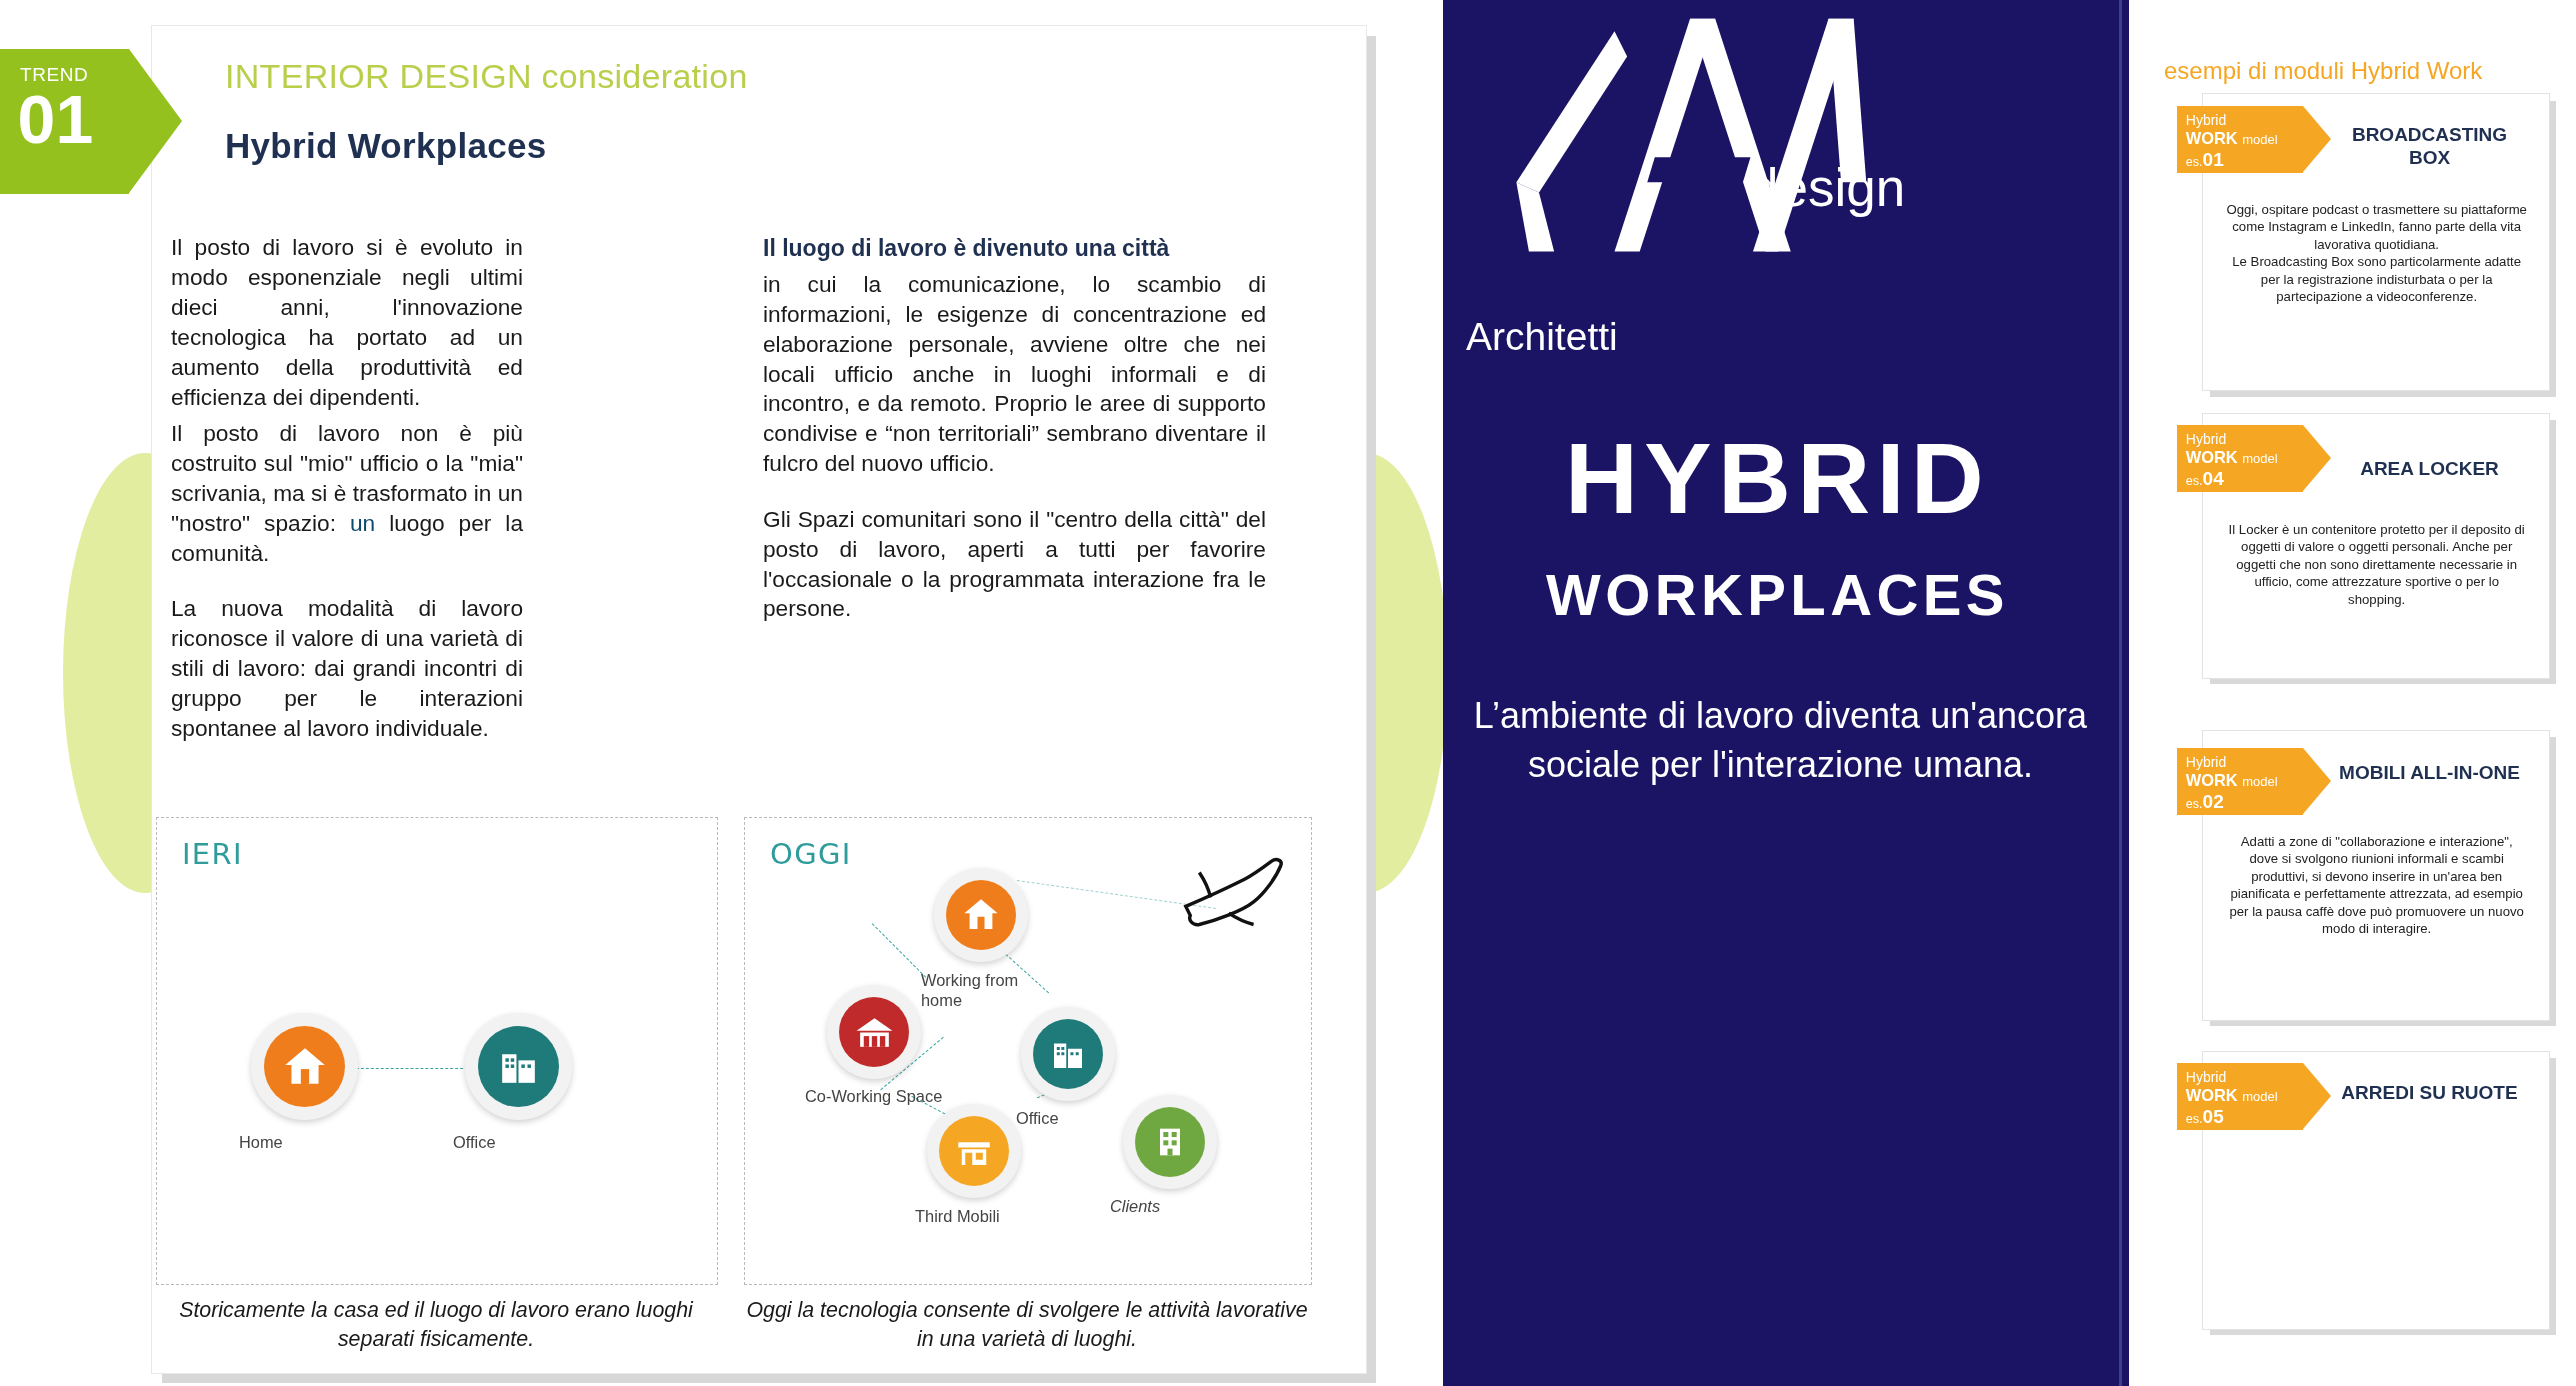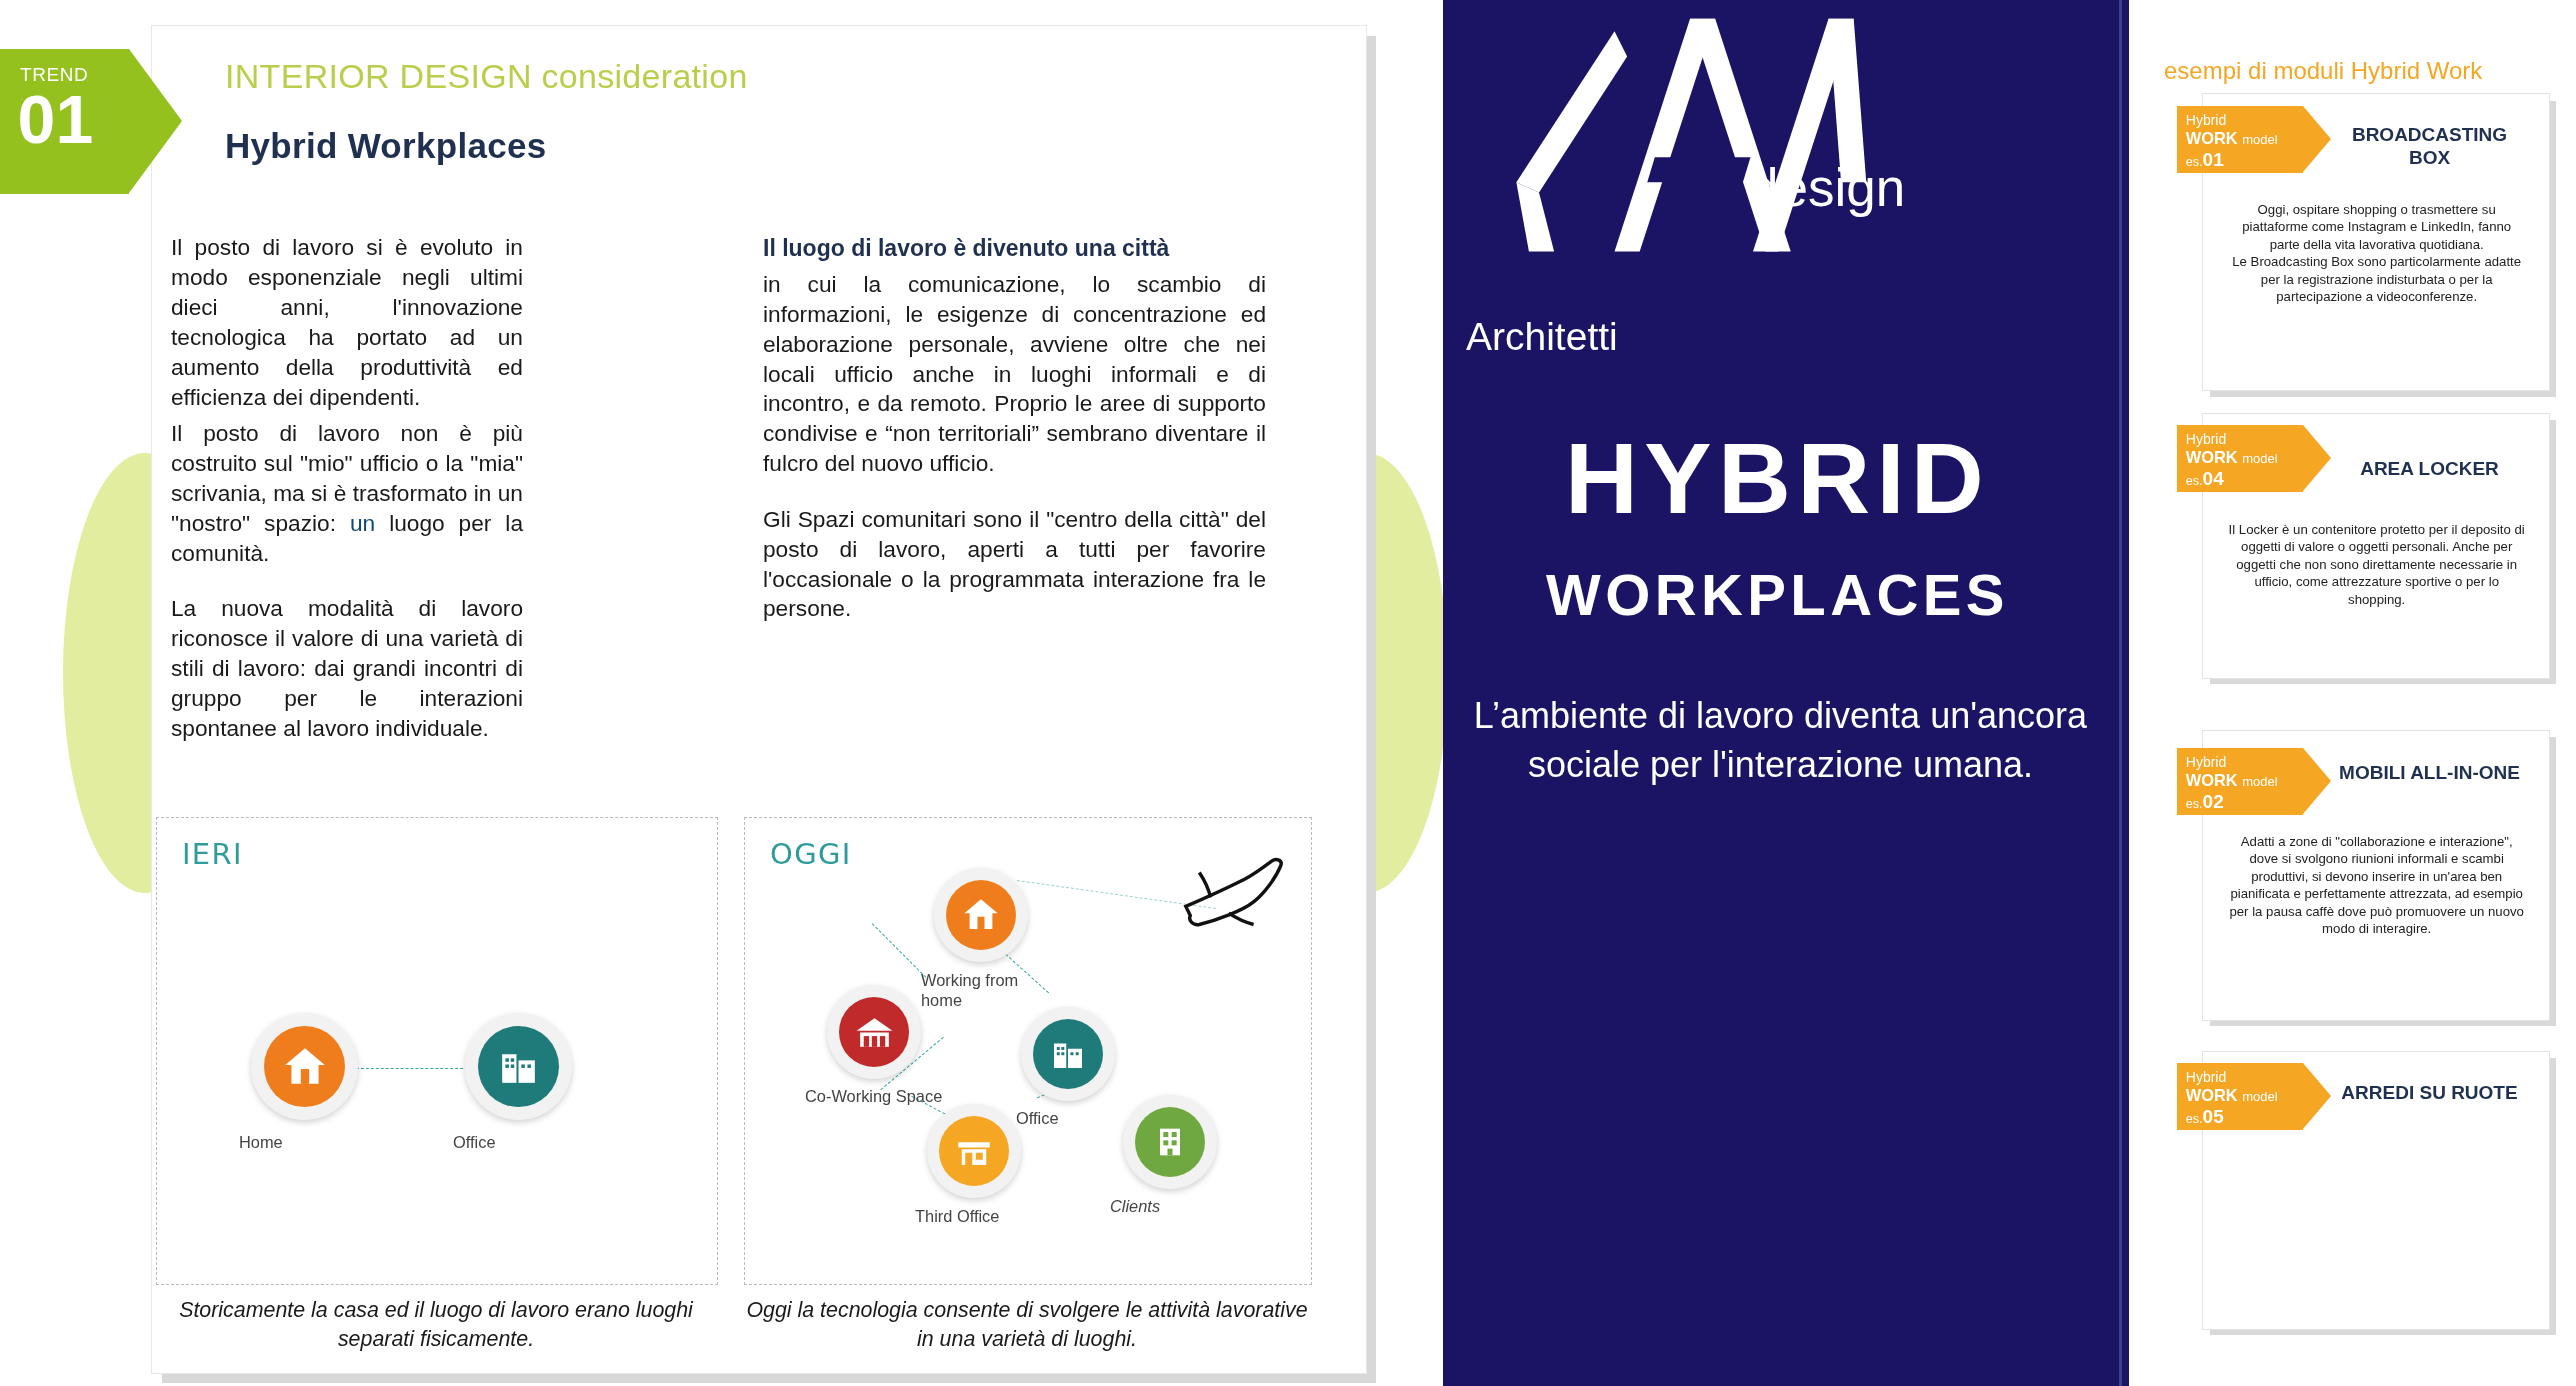--- a/index.html
+++ b/index.html
@@ -194,21 +194,21 @@
       <div class="node" style="left:182px;top:286px;width:94px;height:94px;">
         <div class="node-inner" style="width:70px;height:70px;background:#f5a623;">
           <svg width="42" height="42" viewBox="0 0 24 24" aria-hidden="true">
               <rect x="3" y="7" width="18" height="3" fill="#ffffff"></rect>
               <rect x="5" y="11" width="14" height="9" fill="#ffffff"></rect>
               <rect x="7" y="13" width="4" height="7" fill="#f5a623"></rect>
               <rect x="13" y="13" width="4" height="4" fill="#f5a623"></rect>
             </svg>
         </div>
       </div>
-      <div class="node-cap" style="left:170px;top:389px;width:126px;">Third Office</div>
+      <div class="node-cap" style="left:170px;top:389px;width:126px;">Third Mobili</div>
 
       <div class="node" style="left:378px;top:277px;width:94px;height:94px;">
         <div class="node-inner" style="width:70px;height:70px;background:#6fa840;">
           <svg width="40" height="40" viewBox="0 0 24 24" aria-hidden="true">
               <rect x="6" y="4" width="12" height="16" fill="#ffffff"></rect>
               <rect x="8" y="6" width="3" height="3" fill="#6fa840"></rect>
               <rect x="13" y="6" width="3" height="3" fill="#6fa840"></rect>
               <rect x="8" y="11" width="3" height="3" fill="#6fa840"></rect>
               <rect x="13" y="11" width="3" height="3" fill="#6fa840"></rect>
               <rect x="10.5" y="16" width="3" height="4" fill="#6fa840"></rect>
@@ -248,21 +248,21 @@
   <div class="big-hybrid">HYBRID</div>
   <div class="big-work">WORKPLACES</div>
   <div class="center-tag">L’ambiente di lavoro diventa un'ancora sociale per l'interazione umana.</div>
 
   <div class="right-panel"></div>
   <div class="right-title">esempi di moduli Hybrid Work</div>
 
   <div class="card-shadow" style="left:2210px;top:101px;width:346px;height:296px;"></div>
   <div class="card" style="left:2202px;top:93px;width:346px;height:296px;">
     <div class="card-title" style="left:126px;top:30px;width:201px;">BROADCASTING BOX</div>
-    <div class="card-body" style="left:22.7px;top:107px;width:302px;white-space:pre-line;">Oggi, ospitare shopping o trasmettere su piattaforme come Instagram e LinkedIn, fanno parte della vita lavorativa quotidiana.
+    <div class="card-body" style="left:22.7px;top:107px;width:302px;white-space:pre-line;">Oggi, ospitare podcast o trasmettere su piattaforme come Instagram e LinkedIn, fanno parte della vita lavorativa quotidiana.
 Le Broadcasting Box sono particolarmente adatte per la registrazione indisturbata o per la partecipazione a videoconferenze.</div>
   </div>
   <div class="tag" style="left:2177px;top:106px;width:126px;">
     <div class="tag-t1">Hybrid</div>
     <div class="tag-t2"><span>WORK</span> <small>model</small></div>
     <div class="tag-t3"><span>es.</span><b>01</b></div>
     <div class="tag-point" style="left:126px;top:0;"></div>
   </div>
 
   <div class="card-shadow" style="left:2210px;top:420px;width:346px;height:264px;"></div>

